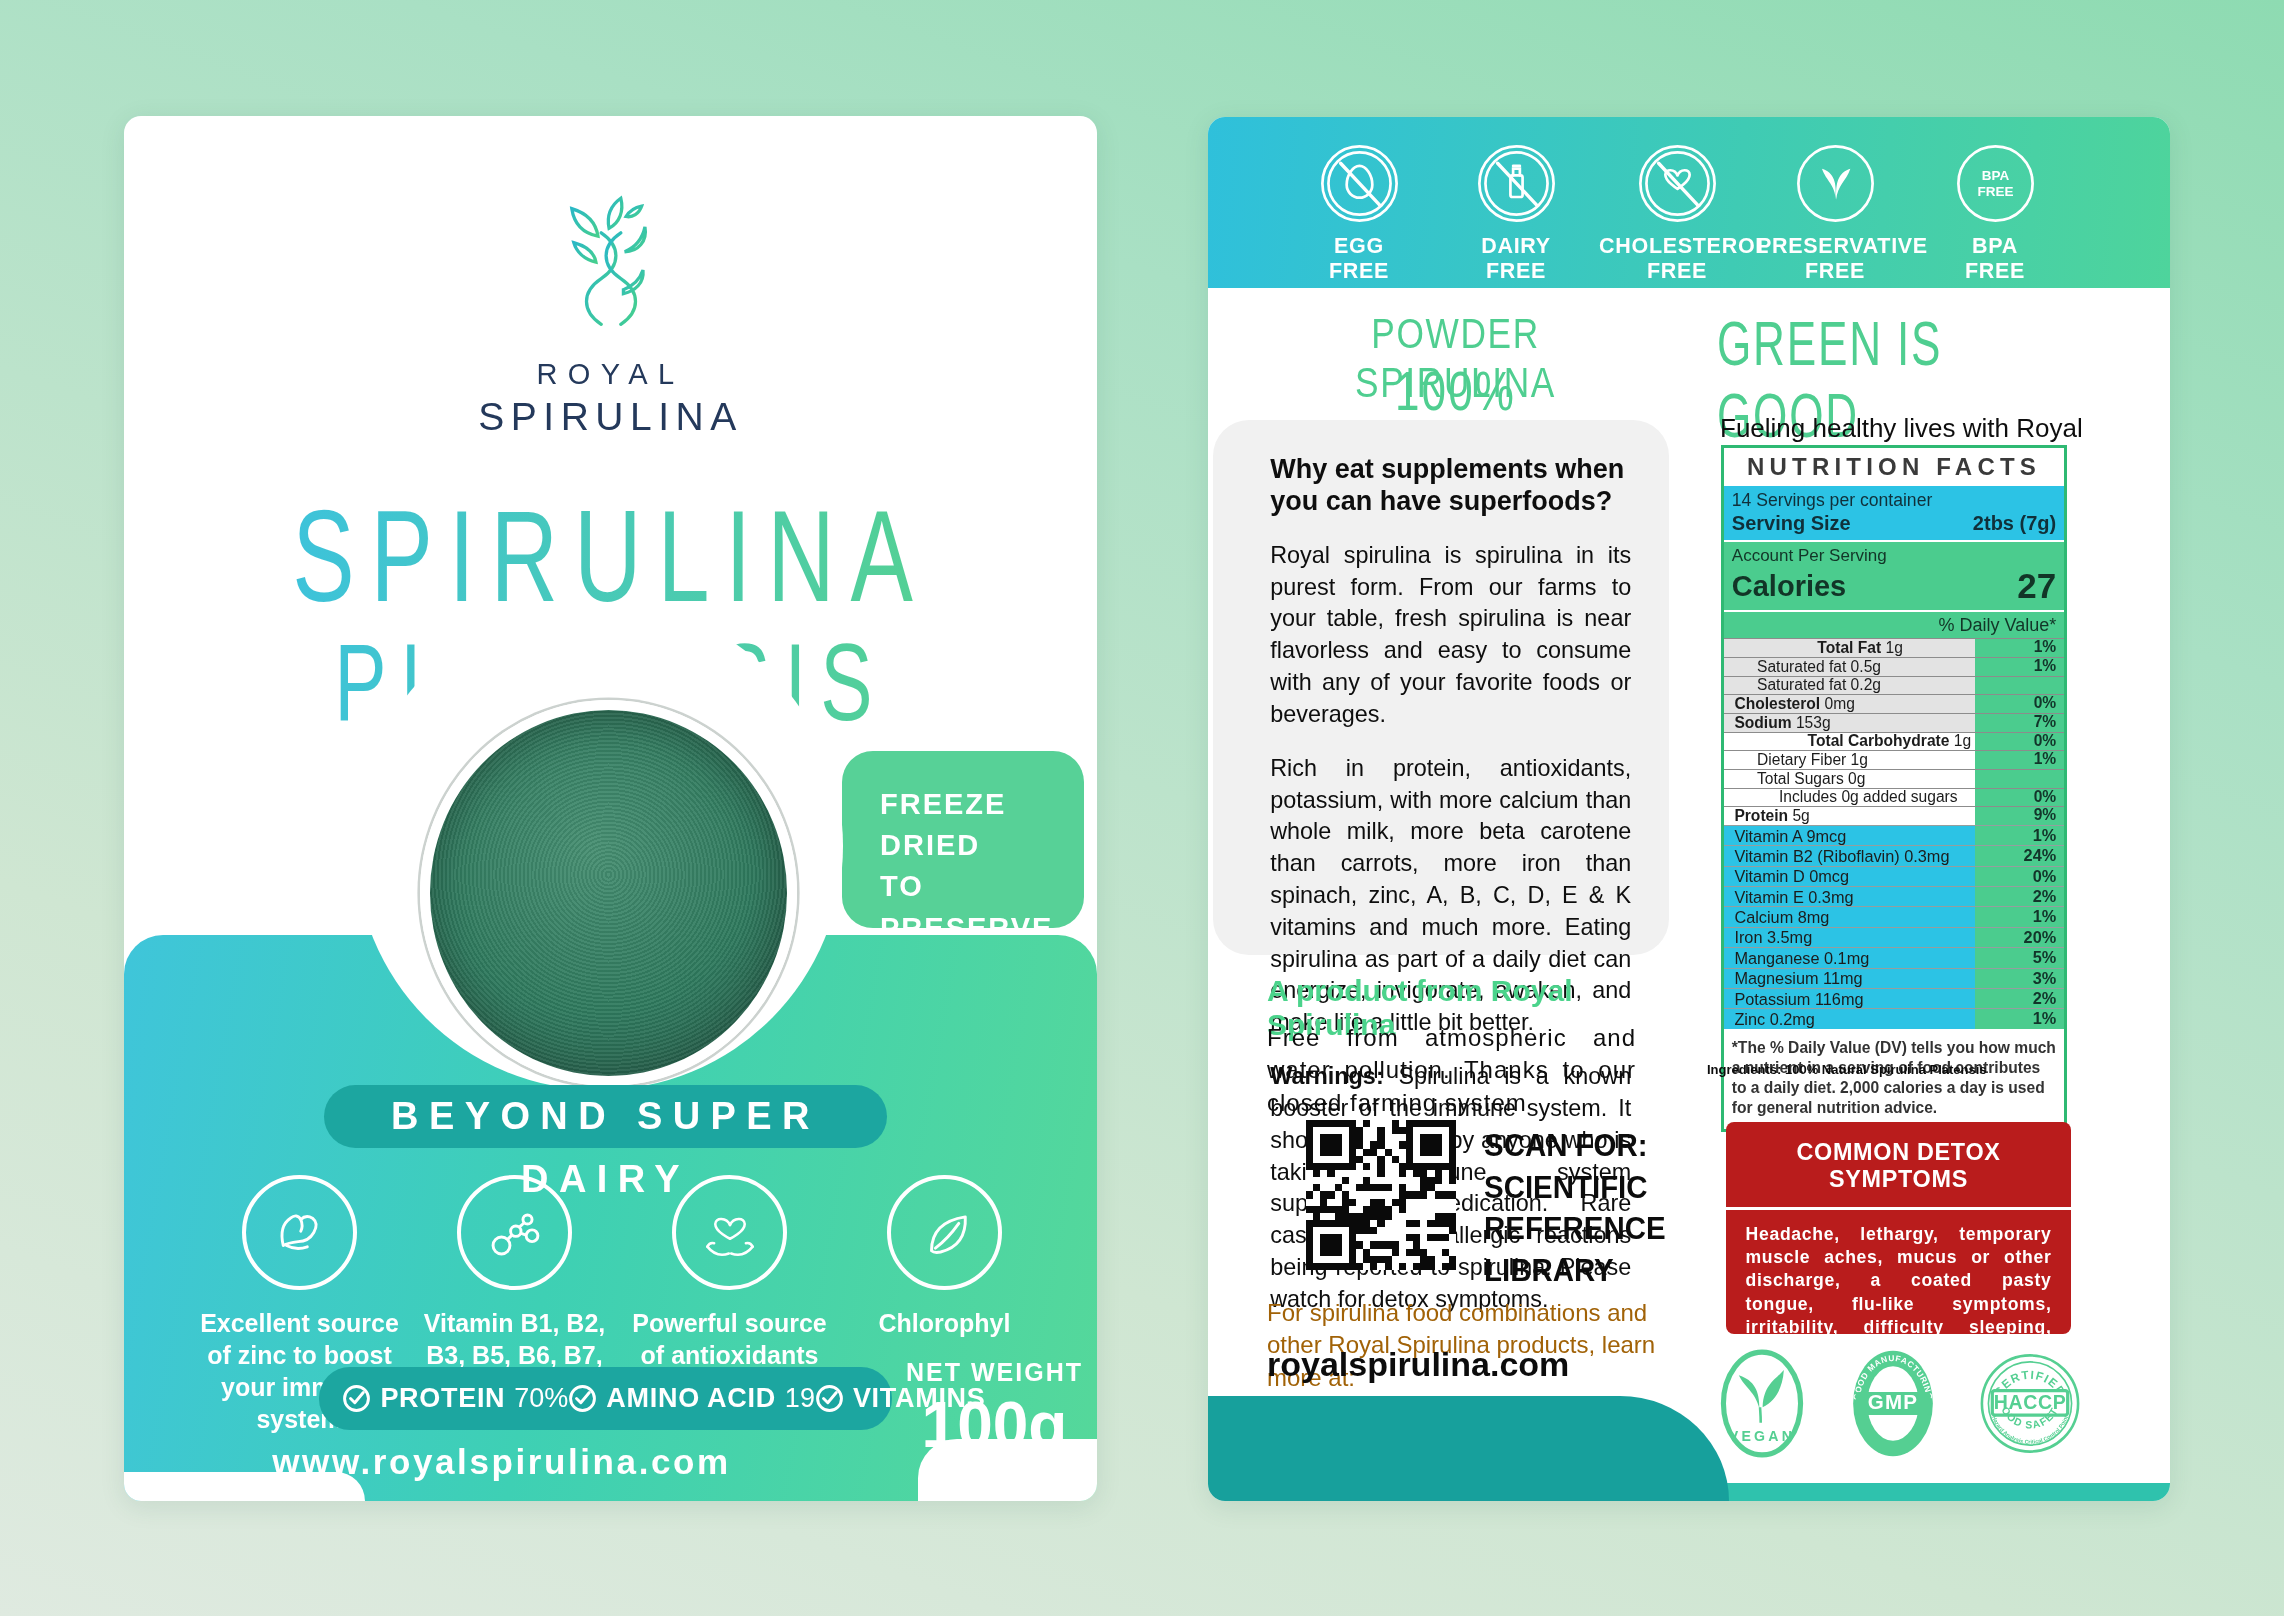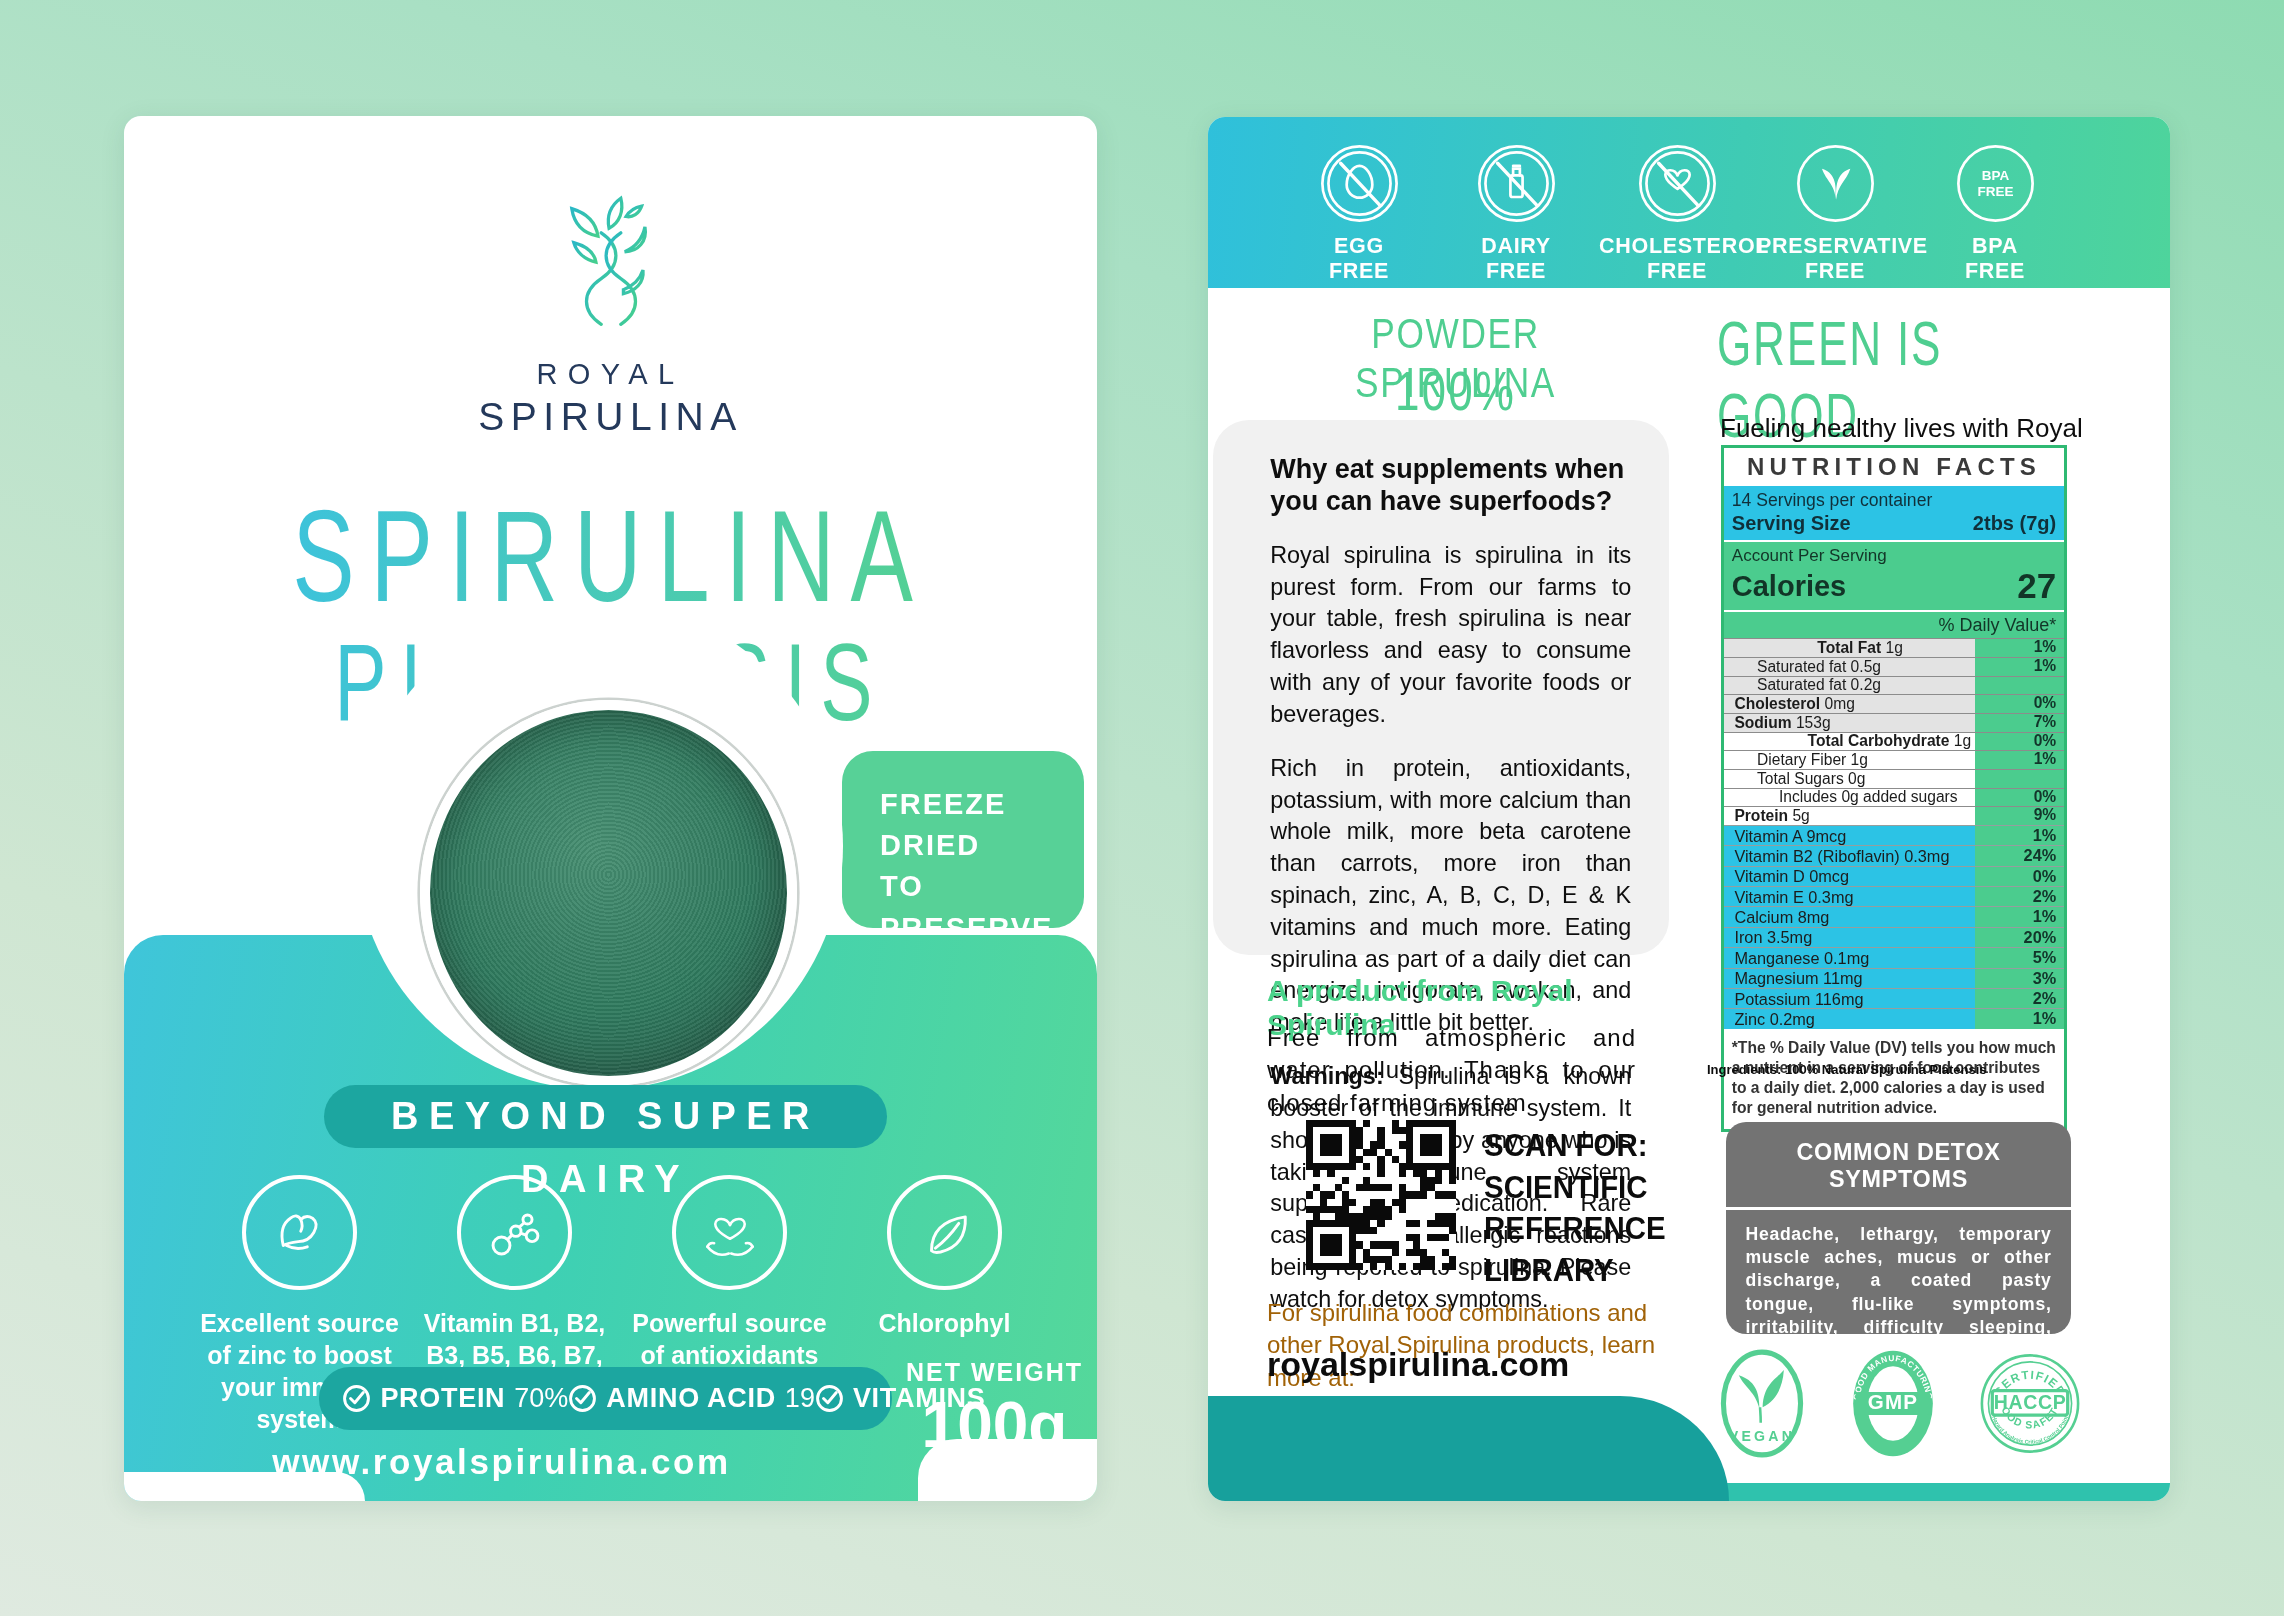--- a/index.html
+++ b/index.html
@@ -83,21 +83,21 @@
   .nrow{border-top:1.3px solid rgba(45,45,45,.55)}
   .vrow{border-top:1.3px solid rgba(20,40,40,.45)}
   .nlab{flex:1;font-size:15.6px;line-height:16.3px;color:#1c1c1c;padding:0.7px 3.9px 0.7px 10.4px;box-sizing:border-box}
   .vrow .nlab{background:#2cc3e5;line-height:18px;font-size:16.3px}
   .nrow.g .nlab{background:#e3e3e3}
   .nrow.w .nlab{background:#fff}
   .nval{width:89px;background:#4bcc8e;text-align:right;padding-right:7.8px;font-weight:bold;font-size:15.6px;line-height:16.3px;color:#12352a;box-sizing:border-box}
   .vrow .nval{line-height:18px;font-size:16.3px}
   .nf-foot{padding:9px 7.8px 10.4px;font-size:15.6px;font-weight:bold;color:#333;line-height:1.3}
   .b-ingred{left:499px;top:945px;width:365px;font-weight:bold;font-size:13px;white-space:nowrap;color:#0c0c0c}
-  .detox{left:518px;top:1005px;width:345px;height:212px;background:#737373;border-radius:20px;color:#fff;box-sizing:border-box;overflow:hidden}
+  .detox{left:518px;top:1005px;width:345px;height:212px;background:#b91c1c;border-radius:8px;color:#fff;box-sizing:border-box;overflow:hidden}
   .detox .dt{font-weight:bold;font-size:23.4px;letter-spacing:0.7px;text-align:center;padding-top:17px}
   .detox .dl{height:2.6px;background:#fff;margin-top:14.3px}
   .detox .db{padding:13px 19.5px;font-weight:bold;font-size:17.6px;line-height:1.32;text-align:justify;letter-spacing:0.7px}
   .certs{left:509px;top:1224px;width:365px;height:124px;display:flex;justify-content:space-between;align-items:center}
   .b-wave{left:0;top:1279px;width:521px;height:105px;background:#17a09c;border-top-right-radius:111px 107px}
   .b-strip{left:313px;top:1366px;width:649px;height:18px;background:#2fc2ad;border-top-left-radius:14.3px}
   svg text{font-family:"Liberation Sans",sans-serif}
 </style>
 </head>
 <body>

